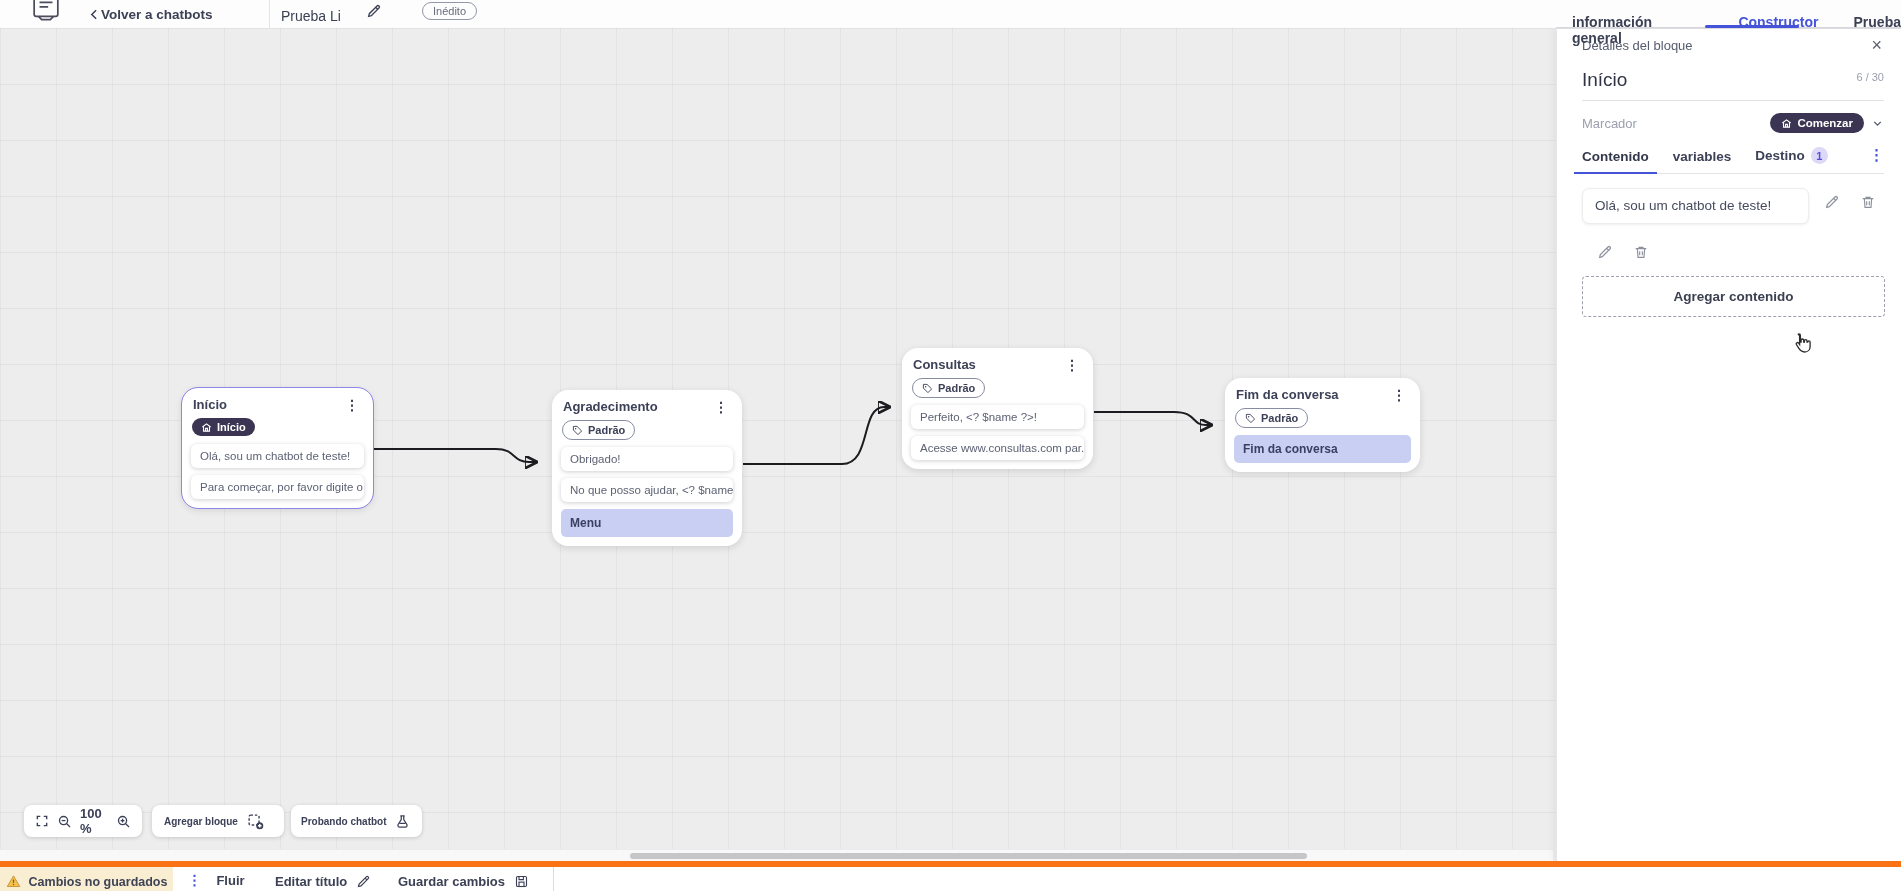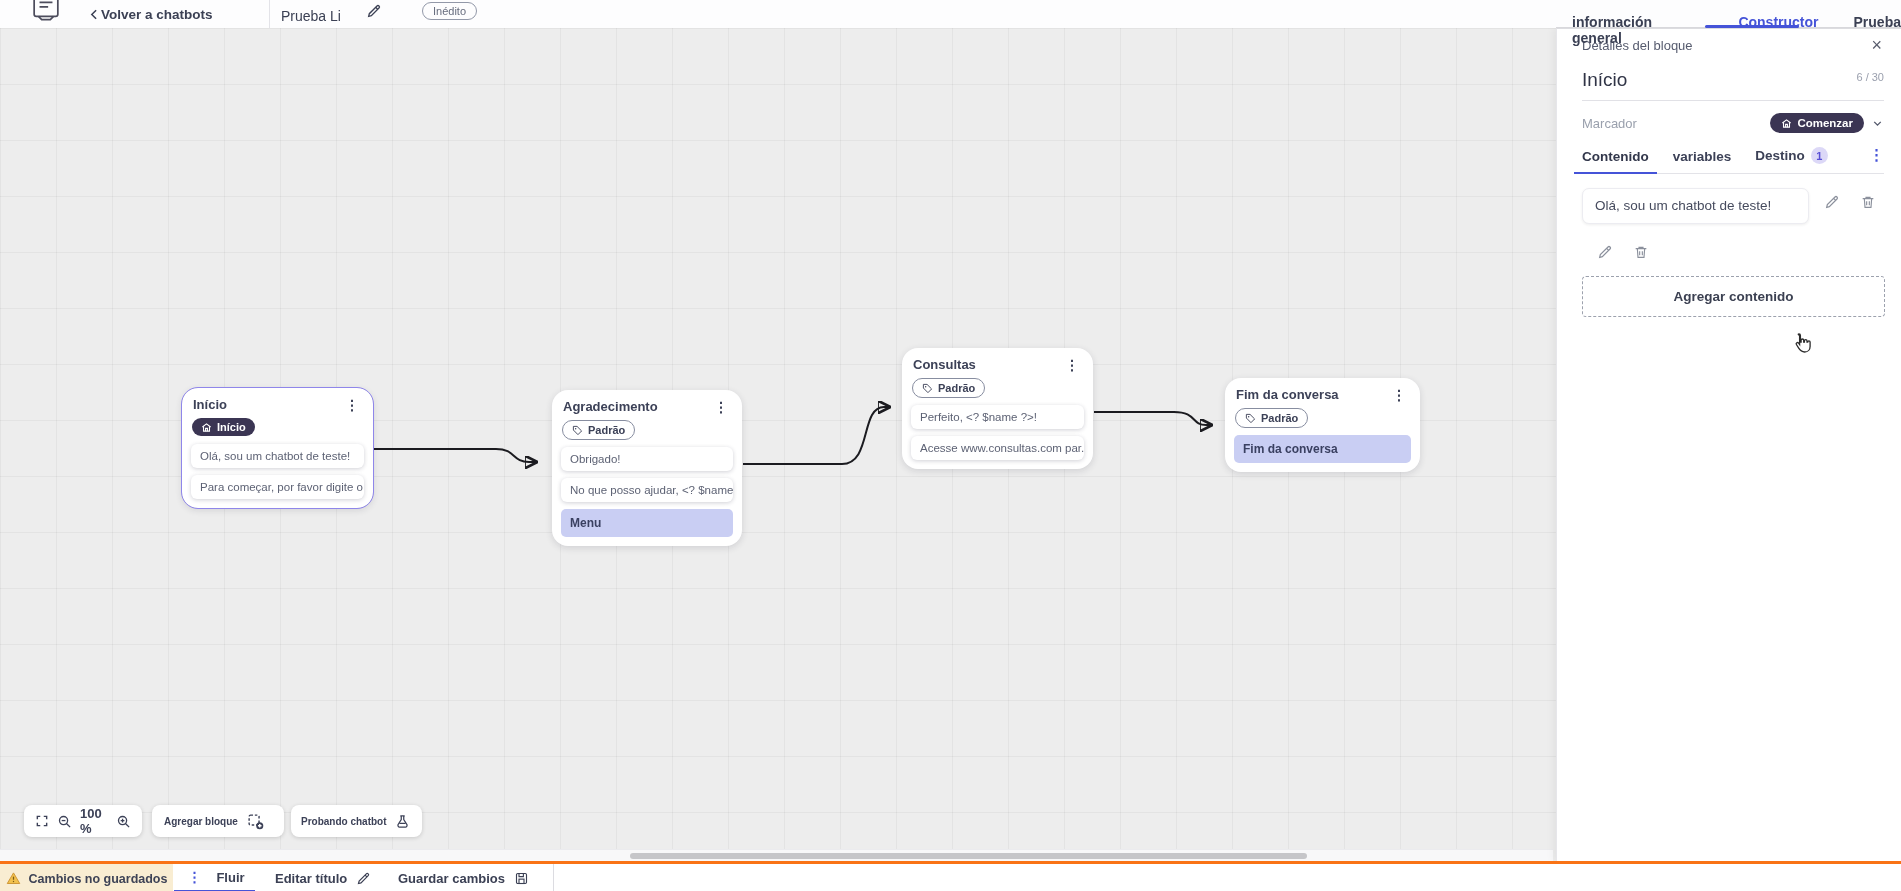--- a/index.html
+++ b/index.html
@@ -80,21 +80,21 @@
   .tab-badge { width:17px; height:17px; border-radius:50%; background:#dcd8f7; color:#584fd6; font-size:11px; font-weight:700; display:flex; align-items:center; justify-content:center; }
   .panel-kebab { margin-left:auto; color:#4553d8; font-size:15px; font-weight:700; padding-bottom:9px; cursor:pointer; }
   .content-row { margin-top:14px; display:flex; align-items:flex-start; }
   .content-row:first-of-type { margin-top:28px; }
   .content-box { width:227px; background:#fff; border:1px solid #ececf1; border-radius:7px; box-shadow:0 1px 3px rgba(0,0,0,0.07); padding:9px 12px; font-size:13.5px; line-height:16px; color:#464b5e; cursor:text; }
   .row-icons { display:flex; gap:20px; margin-left:15px; margin-top:6px; color:#8b909c; }
   .row-icons svg { width:16px; height:16px; cursor:pointer; }
   .add-content { margin-top:16px; width:303px; height:41px; border:1px dashed #9ca1ad; border-radius:4px; display:flex; align-items:center; justify-content:center; font-size:13.5px; font-weight:700; color:#3c4152; cursor:pointer; }
 
   
-  .bottombar { position:absolute; left:0; top:861px; width:1901px; height:30px; background:#fff; border-top:3px solid #f97316; z-index:30; }
+  .bottombar { position:absolute; left:0; top:861px; width:1901px; height:30px; background:#fff; border-top:6px solid #f97316; z-index:30; }
   .warn-chip { position:absolute; left:0; top:0; width:173px; height:29px; background:#f9edd2; display:flex; align-items:center; justify-content:center; gap:8px; }
   .warn-chip svg { width:15px; height:15px; }
   .warn-chip span { font-size:12.5px; font-weight:700; color:#3e4356; }
   .flow-tab { position:absolute; left:174px; top:0; width:81px; height:29px; display:flex; align-items:center; justify-content:center; gap:12px; border-bottom:3px solid #4553d8; cursor:pointer; }
   .flow-tab .kebab { color:#4553d8; }
   .flow-tab .lbl { font-size:13px; font-weight:700; color:#3b4054; }
   .foot-btn { position:absolute; top:0; height:29px; display:flex; align-items:center; gap:9px; color:#3b4054; cursor:pointer; }
   .foot-btn .lbl { font-size:13px; font-weight:700; }
   .foot-btn svg { width:15px; height:15px; }
   #editTitleBtn { left:275px; }

